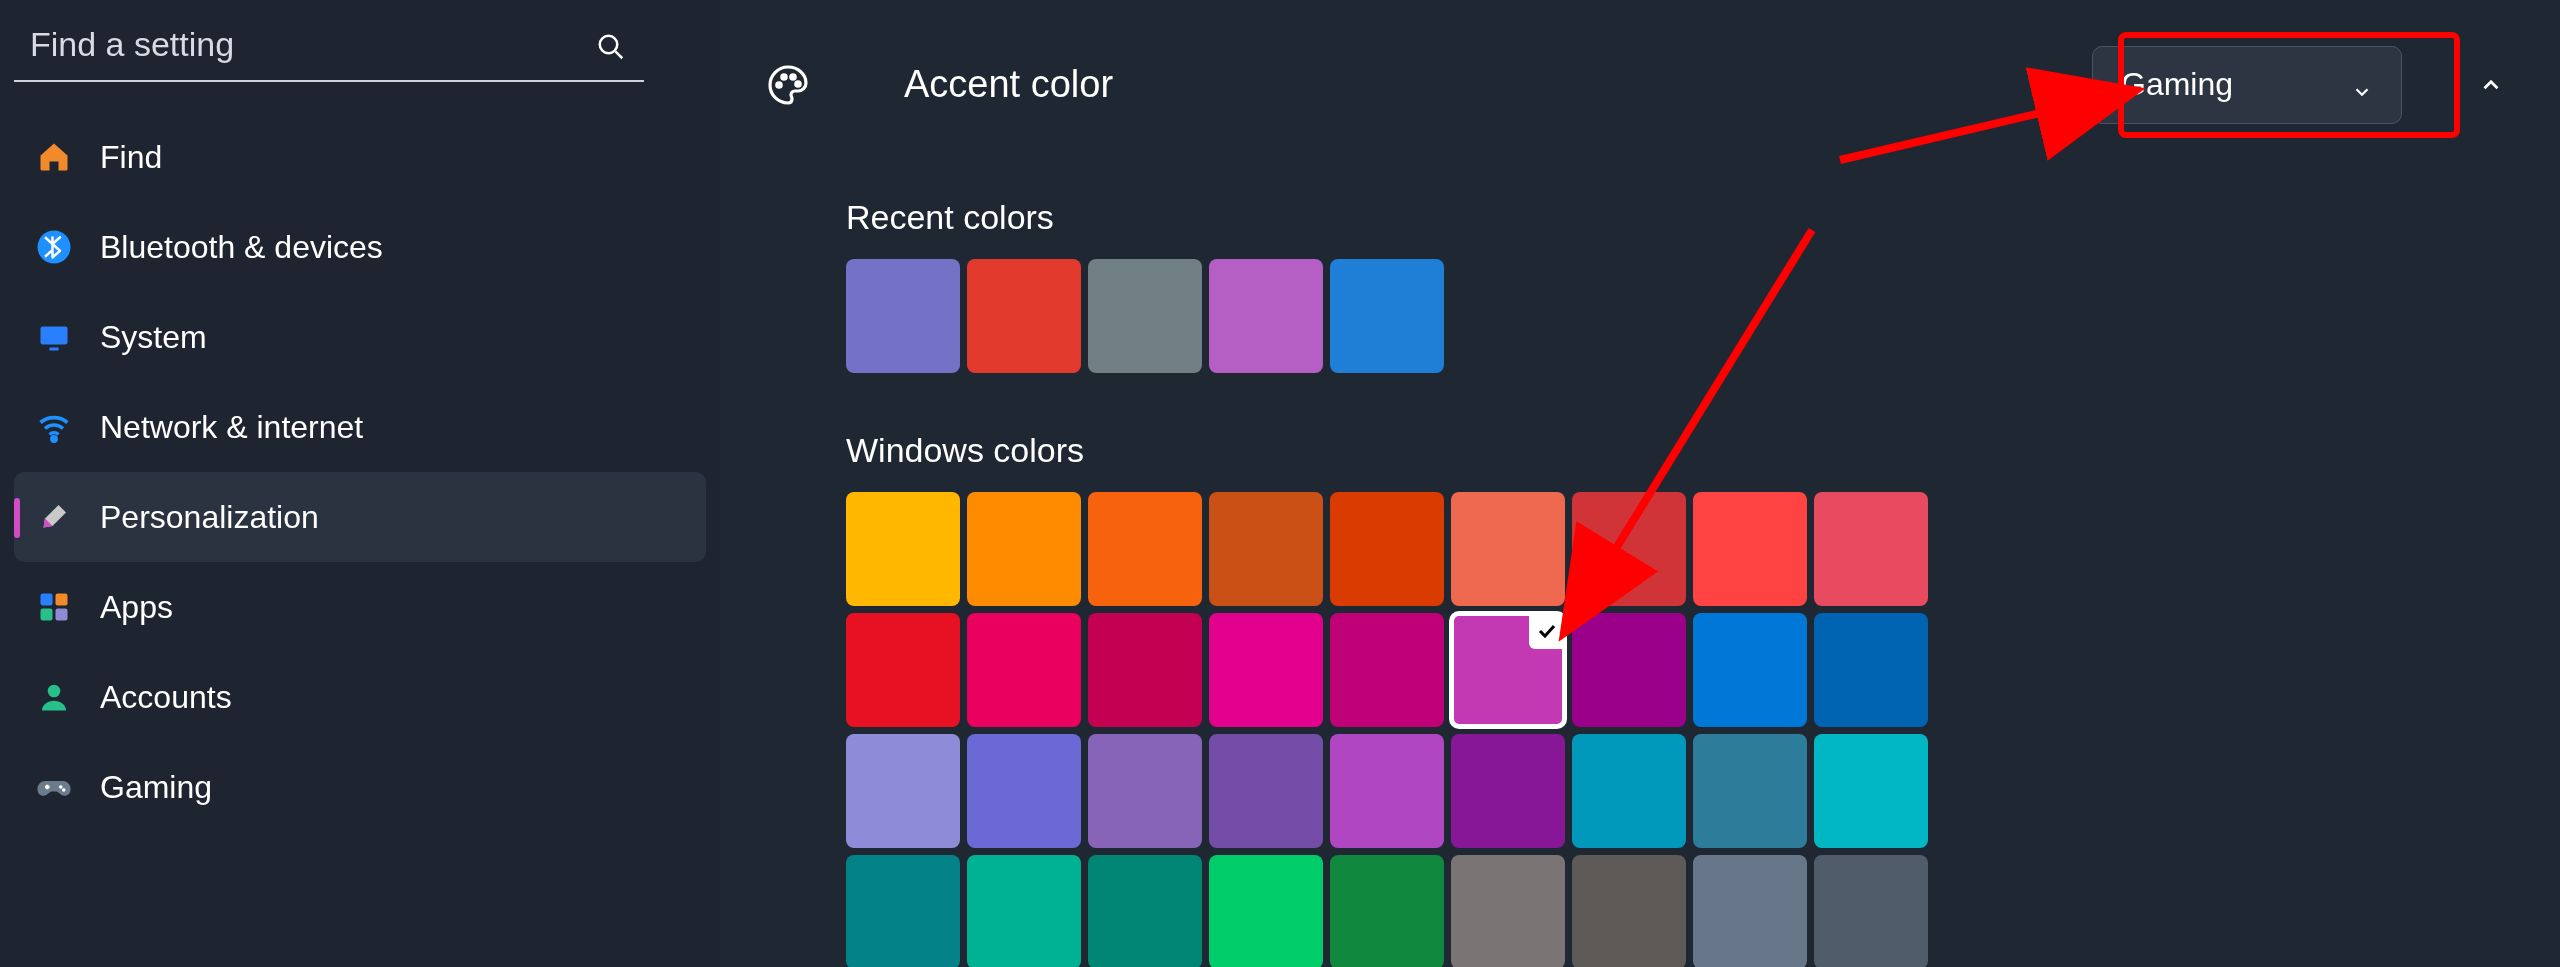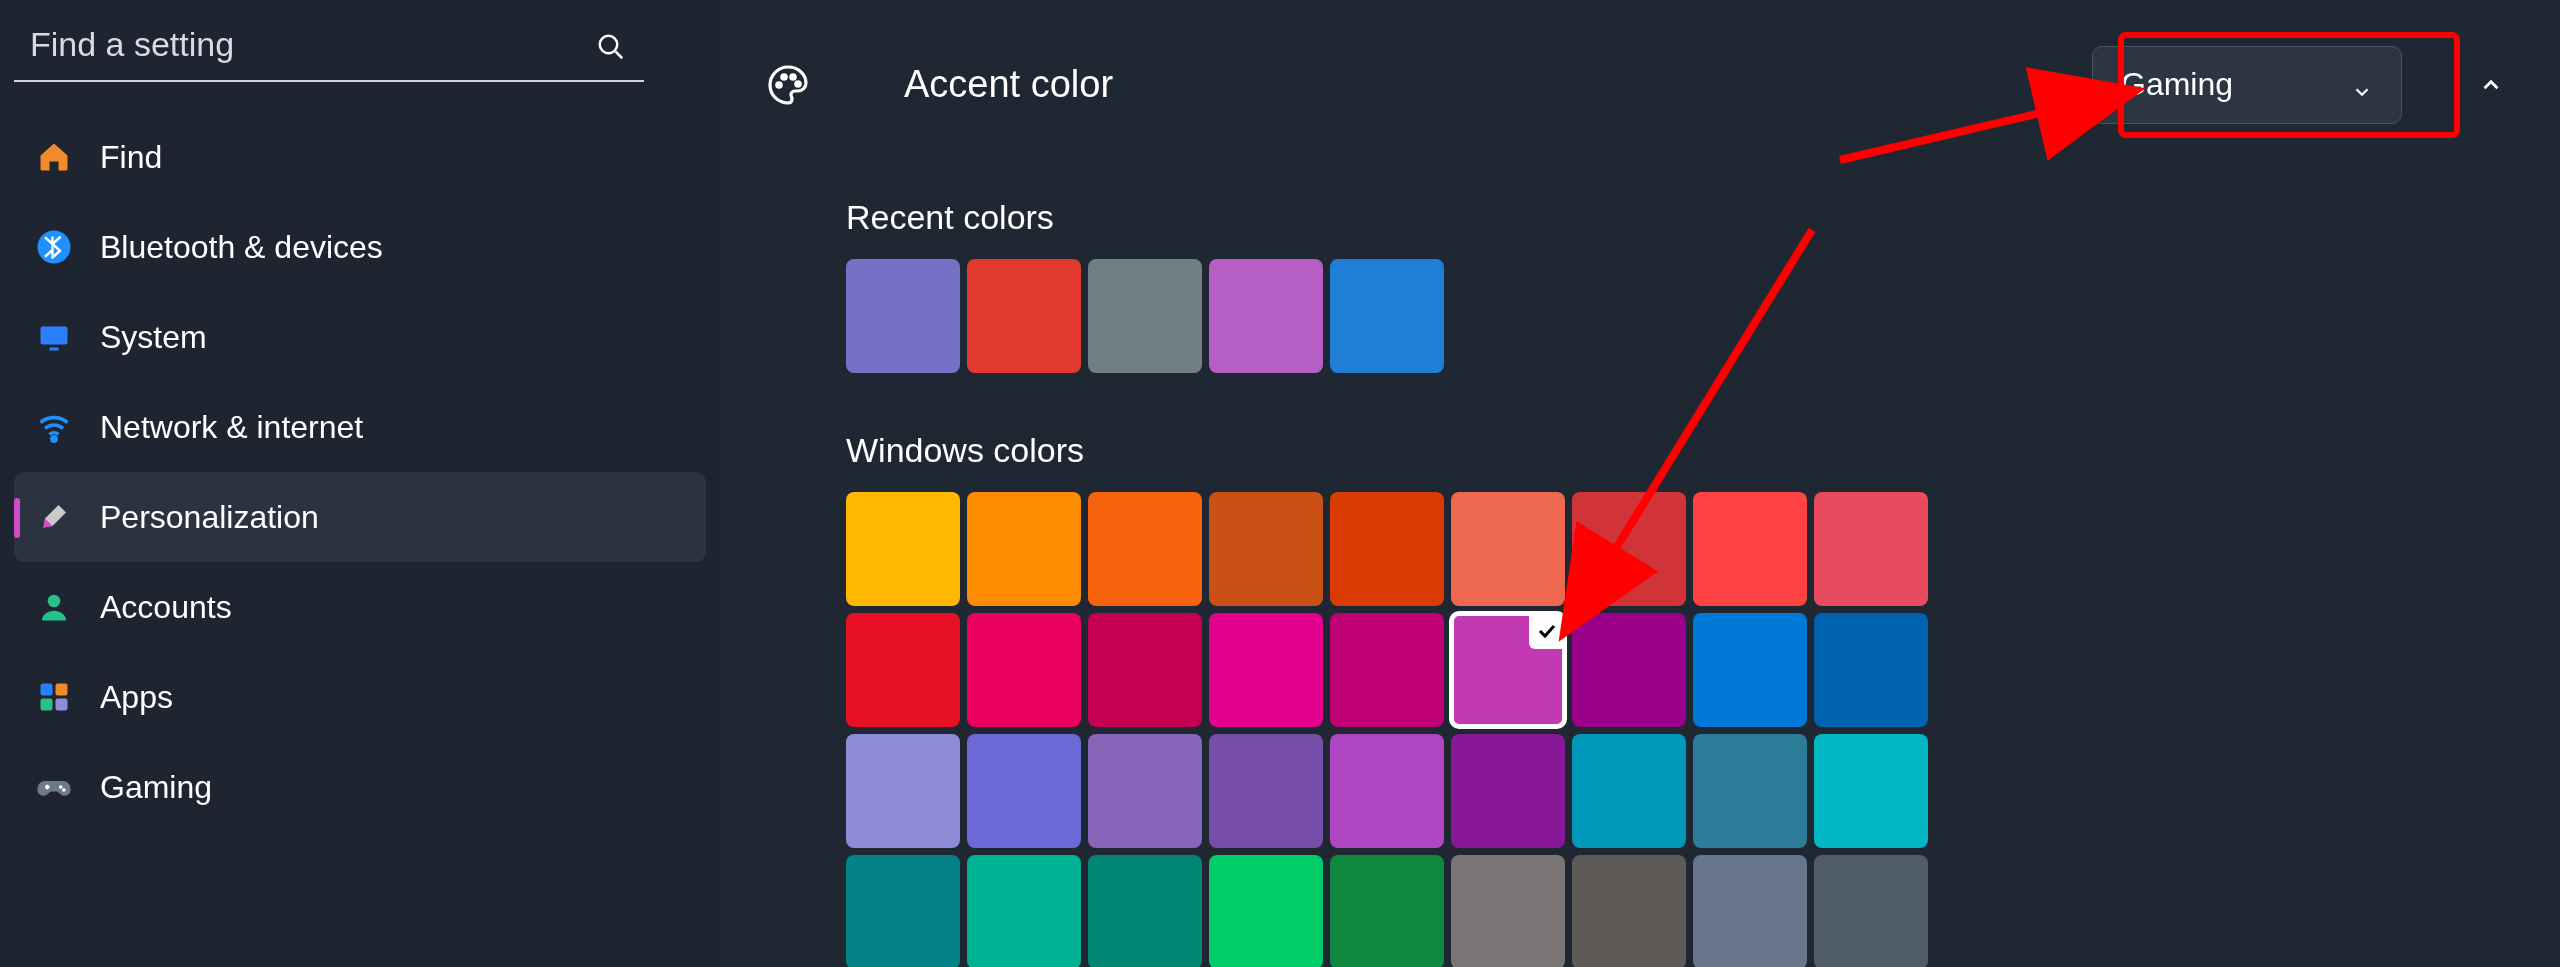--- a/index.html
+++ b/index.html
@@ -229,37 +229,37 @@
           <span class="nav-icon">
             <svg viewBox="0 0 24 24">
               <path d="M15 4l5 5-9 9-6 1 1-6z" fill="#c9c9c9"></path>
               <path d="M5 19l1-6 5 5z" fill="#d24bc7"></path>
             </svg>
           </span>
           <span>Personalization</span>
         </li>
         <li class="nav-item">
           <span class="nav-icon">
-            <svg viewBox="0 0 24 24" fill="#27c08a">
-              <circle cx="12" cy="8" r="4.2"></circle>
-              <path d="M4 21c0-4 4-6.5 8-6.5s8 2.5 8 6.5z"></path>
-            </svg>
-          </span>
-          <span>Accounts</span>
-        </li>
-        <li class="nav-item">
-          <span class="nav-icon">
             <svg viewBox="0 0 24 24">
               <rect x="3" y="3" width="8" height="8" rx="1.5" fill="#2a7fff"></rect>
               <rect x="13" y="3" width="8" height="8" rx="1.5" fill="#f08a2a"></rect>
               <rect x="3" y="13" width="8" height="8" rx="1.5" fill="#27c08a"></rect>
               <rect x="13" y="13" width="8" height="8" rx="1.5" fill="#8e8cd8"></rect>
             </svg>
           </span>
           <span>Apps</span>
+        </li>
+        <li class="nav-item">
+          <span class="nav-icon">
+            <svg viewBox="0 0 24 24" fill="#27c08a">
+              <circle cx="12" cy="8" r="4.2"></circle>
+              <path d="M4 21c0-4 4-6.5 8-6.5s8 2.5 8 6.5z"></path>
+            </svg>
+          </span>
+          <span>Accounts</span>
         </li>
         <li class="nav-item">
           <span class="nav-icon">
             <svg viewBox="0 0 24 24" fill="#6b7b8c">
               <path d="M6 8h12a5 5 0 0 1 5 5v1a4 4 0 0 1-7 2.5L14 15h-4l-2 1.5A4 4 0 0 1 1 14v-1a5 5 0 0 1 5-5z"></path>
               <circle cx="16.5" cy="12" r="1.2" fill="#fff"></circle>
               <circle cx="18.5" cy="14" r="1.2" fill="#fff"></circle>
               <path d="M6 12h3M7.5 10.5v3" stroke="#fff" stroke-width="1.6"></path>
             </svg>
           </span>

